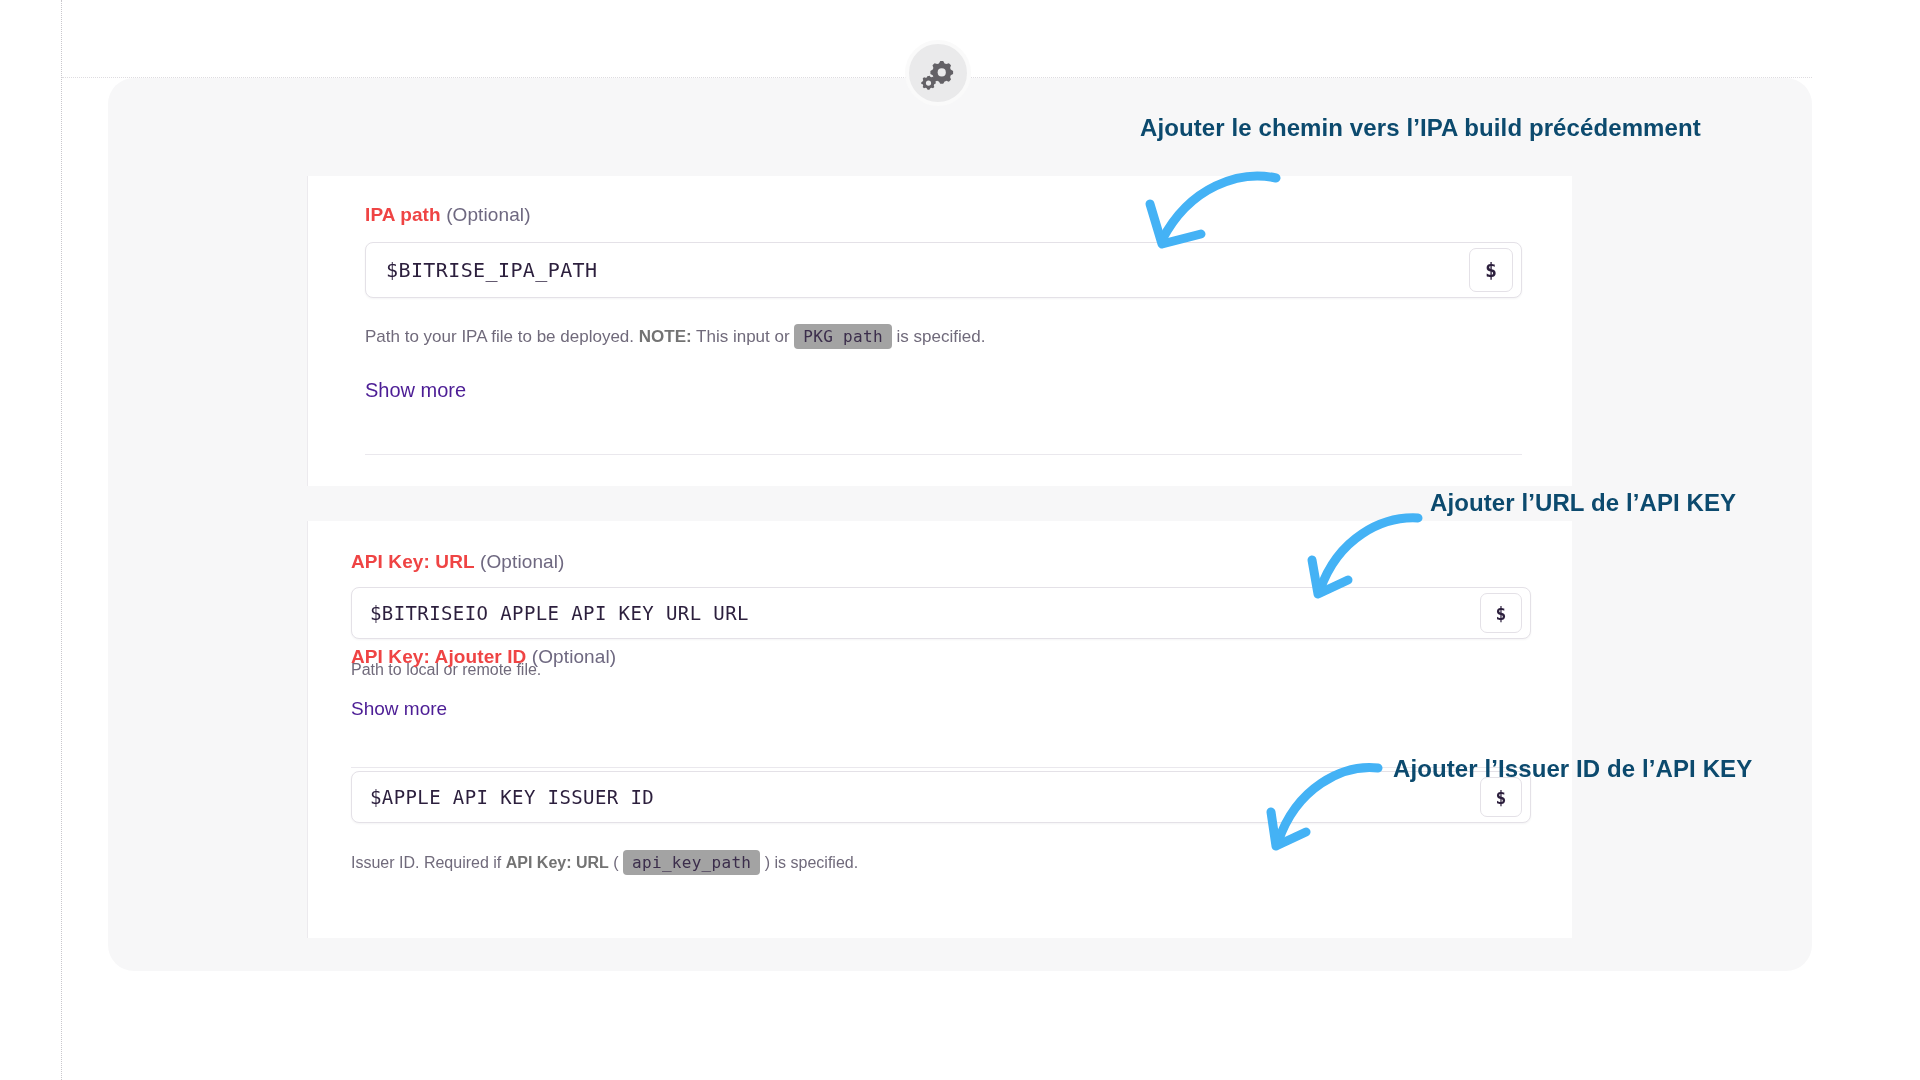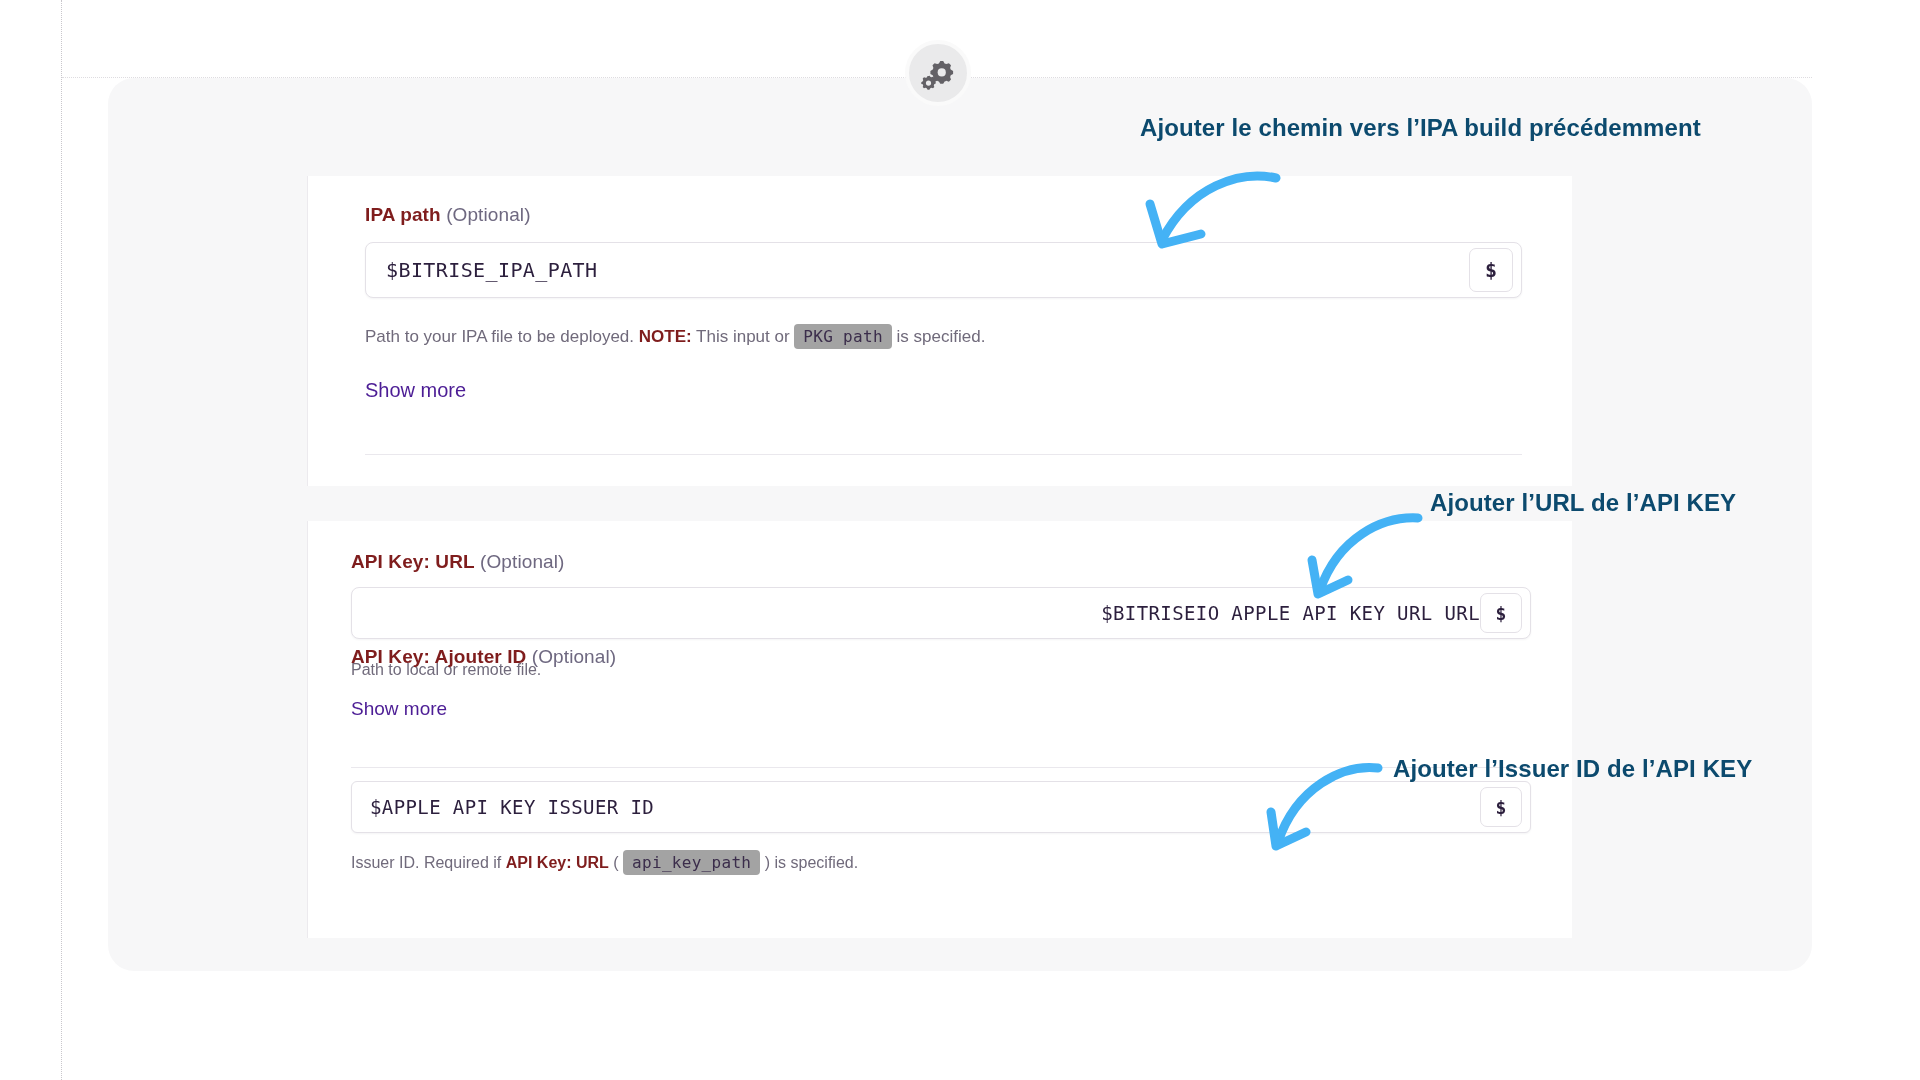--- a/index.html
+++ b/index.html
@@ -57,21 +57,21 @@
 
   .field { position: absolute; }
 
   .field-label {
     font-size: 19px;
     color: #3b2d4b;
     letter-spacing: .1px;
     white-space: nowrap;
     line-height: 24px;
   }
-  .field-label b { font-weight: 700; color: #7f1d1d; }
+  .field-label b { font-weight: 700; color: #ef4444; }
   .field-label .optional { font-weight: 400; color: #6e6880; }
 
   .input-wrap {
     position: relative;
     display: flex;
     align-items: center;
     background: #ffffff;
     border: 1px solid #e4e1e7;
     border-radius: 8px;
     box-shadow: 0 1px 2px rgba(40,30,60,.05);
@@ -101,21 +101,21 @@
     display: flex; align-items: center; justify-content: center;
     cursor: pointer;
   }
 
   .helper {
     font-size: 17px;
     color: #706a7b;
     line-height: 22px;
     white-space: nowrap;
   }
-  .helper b { color: #7f1d1d; font-weight: 700; }
+  .helper b { color: #737373; font-weight: 700; }
   .helper code {
     font-family: "DejaVu Sans Mono", monospace;
     font-size: 16px;
     background: #a3a3a3;
     color: #3b2d4b;
     padding: 3px 9px;
     border-radius: 4px;
     letter-spacing: .3px;
   }
 
@@ -199,40 +199,40 @@
 
   <div class="card card-api">
 
     <div class="field" style="left:0;top:0;width:100%;">
       <div class="field-label" style="position:absolute;left:43px;top:29px;">
         <b>API Key: URL</b>
         <span class="optional">(Optional)</span>
       </div>
 
       <div class="input-wrap" style="position:absolute;left:43px;top:66px;width:1180px;height:52px;">
-        <div class="input-val" style="font-size:19px;padding-left:18px;text-align:right;">$BITRISEIO_APPLE_API_KEY_URL_URL</div>
+        <div class="input-val" style="font-size:19px;padding-left:18px;">$BITRISEIO_APPLE_API_KEY_URL_URL</div>
         <div class="dollar-btn" style="width:42px;height:40px;font-size:18px;">$</div>
       </div>
 
       <div class="helper" style="position:absolute;left:43px;top:138px;font-size:16px;">
         <span>Path to local or remote file.</span>
       </div>
 
       <div class="show-more" style="position:absolute;left:43px;top:176px;font-size:19px;">Show more</div>
 
       <div class="divider" style="left:43px;top:246px;width:1180px;"></div>
     </div>
 
     <div class="field" style="left:0;top:0;width:100%;">
       <div class="field-label" style="position:absolute;left:43px;top:124px;">
         <b>API Key: Ajouter ID</b>
         <span class="optional">(Optional)</span>
       </div>
 
-      <div class="input-wrap" style="position:absolute;left:43px;top:260px;width:1180px;height:52px;border-radius:6px;">
+      <div class="input-wrap" style="position:absolute;left:43px;top:250px;width:1180px;height:52px;">
         <div class="input-val" style="font-size:19px;padding-left:18px;">$APPLE_API_KEY_ISSUER_ID</div>
         <div class="dollar-btn" style="width:42px;height:40px;font-size:18px;">$</div>
       </div>
 
       <div class="helper" style="position:absolute;left:43px;top:331px;font-size:16px;">
         <span>Issuer ID. Required if</span>
         <b>API Key: URL</b>
         <span>(</span>
         <code>api_key_path</code>
         <span>)</span>

